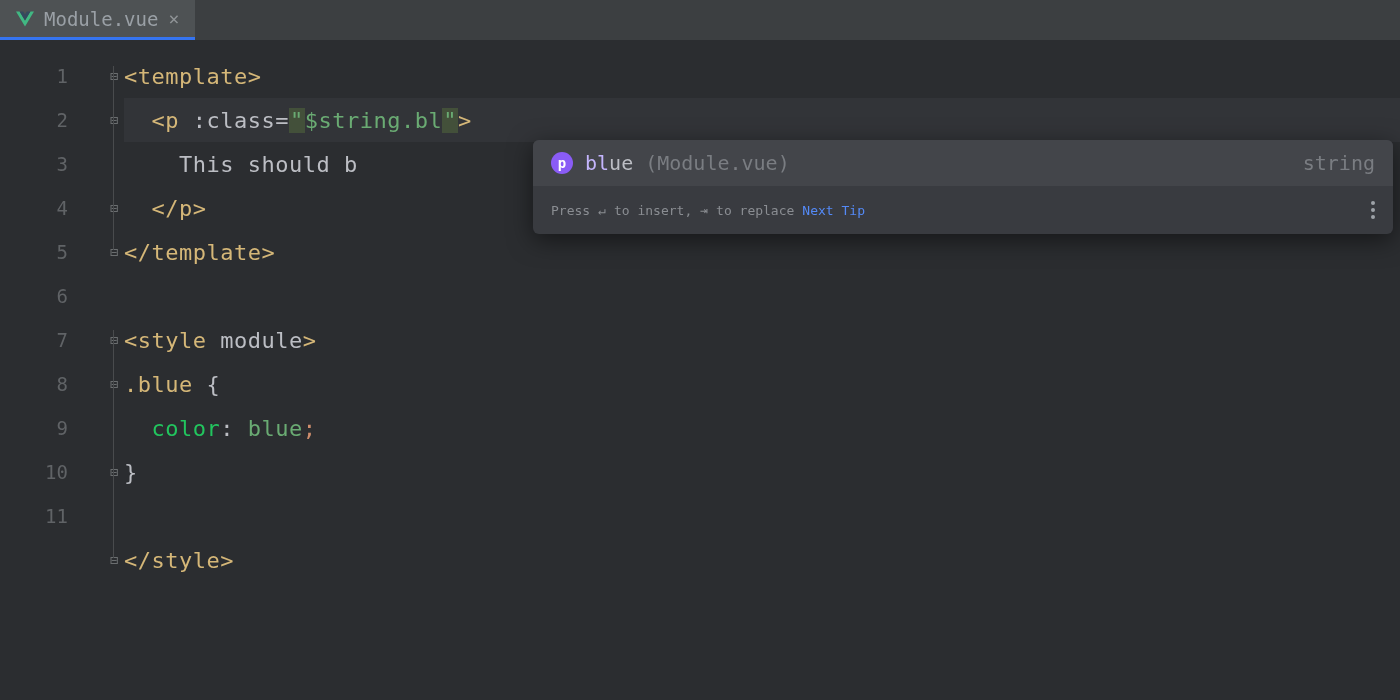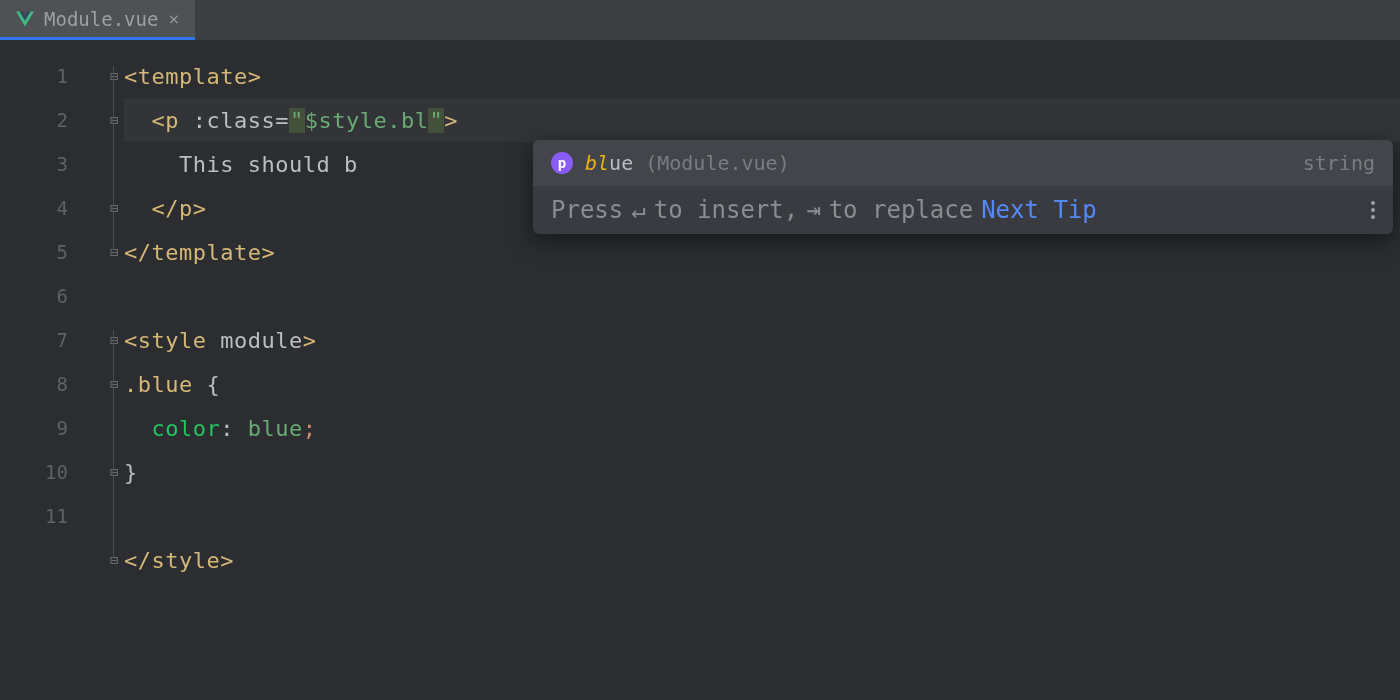--- a/index.html
+++ b/index.html
@@ -124,32 +124,32 @@
     border-radius: 50%;
     background: #8a5cf6;
     color: #fff;
     display: flex;
     align-items: center;
     justify-content: center;
     font-size: 14px;
     font-weight: 600;
   }
   .p-match { color: #bcbec4; }
-  .p-match .m { color: #eab308; font-style: italic; }
+  .p-match .m { color: #c4b5fd; }
   .p-origin { color: #7a7d82; }
   .p-spacer { flex: 1; }
   .p-type { color: #7a7d82; }
   .popup-foot {
     display: flex;
     align-items: center;
     height: 48px;
     padding: 0 18px;
     gap: 8px;
     color: #8a8d92;
-    font-size: 24px;
+    font-size: 13px;
   }
   .popup-foot .key {
     display: inline-block;
   }
   .next-tip { color: #548af7; margin-left: 0; cursor: pointer; }
   .popup-foot .spacer { flex: 1; }
   .dots { color: #9ea2a8; font-size: 20px; letter-spacing: 2px; cursor: pointer; line-height: 6px;}
   .dots span { display:block; width:4px; height:4px; background:#9ea2a8; border-radius:50%; margin:3px 0;}
 </style>
 </head>
@@ -193,21 +193,21 @@
     <div class="fold-mark">⊟</div>
     <div class="fold-mark">⊟</div>
     <div class="fold-mark"></div>
     <div class="fold-mark">⊟</div>
     <div class="fold-mark"></div>
     <div class="fold-mark">⊟</div>
   </div>
 
   <div class="code">
     <div class="cline"><span class="t-tag">&lt;</span><span class="t-tag">template</span><span class="t-tag">&gt;</span></div>
-    <div class="cline active"><span>  </span><span class="t-tag">&lt;</span><span class="t-tag">p</span><span> </span><span class="t-attr">:class=</span><span class="t-str hl-quote">"</span><span class="t-str">$style.bl</span><span class="t-str hl-quote">"</span><span class="t-tag">&gt;</span></div>
+    <div class="cline active"><span>  </span><span class="t-tag">&lt;</span><span class="t-tag">p</span><span> </span><span class="t-attr">:class=</span><span class="t-str hl-quote">"</span><span class="t-str">$string.bl</span><span class="t-str hl-quote">"</span><span class="t-tag">&gt;</span></div>
     <div class="cline"><span>    </span><span class="t-text">This should b</span></div>
     <div class="cline"><span>  </span><span class="t-tag">&lt;/</span><span class="t-tag">p</span><span class="t-tag">&gt;</span></div>
     <div class="cline"><span class="t-tag">&lt;/</span><span class="t-tag">template</span><span class="t-tag">&gt;</span></div>
     <div class="cline"></div>
     <div class="cline"><span class="t-tag">&lt;</span><span class="t-tag">style</span><span> </span><span class="t-attr">module</span><span class="t-tag">&gt;</span></div>
     <div class="cline"><span class="t-sel">.blue</span><span> </span><span class="t-brace">{</span></div>
     <div class="cline"><span>  </span><span class="t-prop">color</span><span class="t-punc">: </span><span class="t-val">blue</span><span class="t-orange">;</span></div>
     <div class="cline"><span class="t-brace">}</span></div>
     <div class="cline"></div>
     <div class="cline"><span class="t-tag">&lt;/</span><span class="t-tag">style</span><span class="t-tag">&gt;</span></div>

